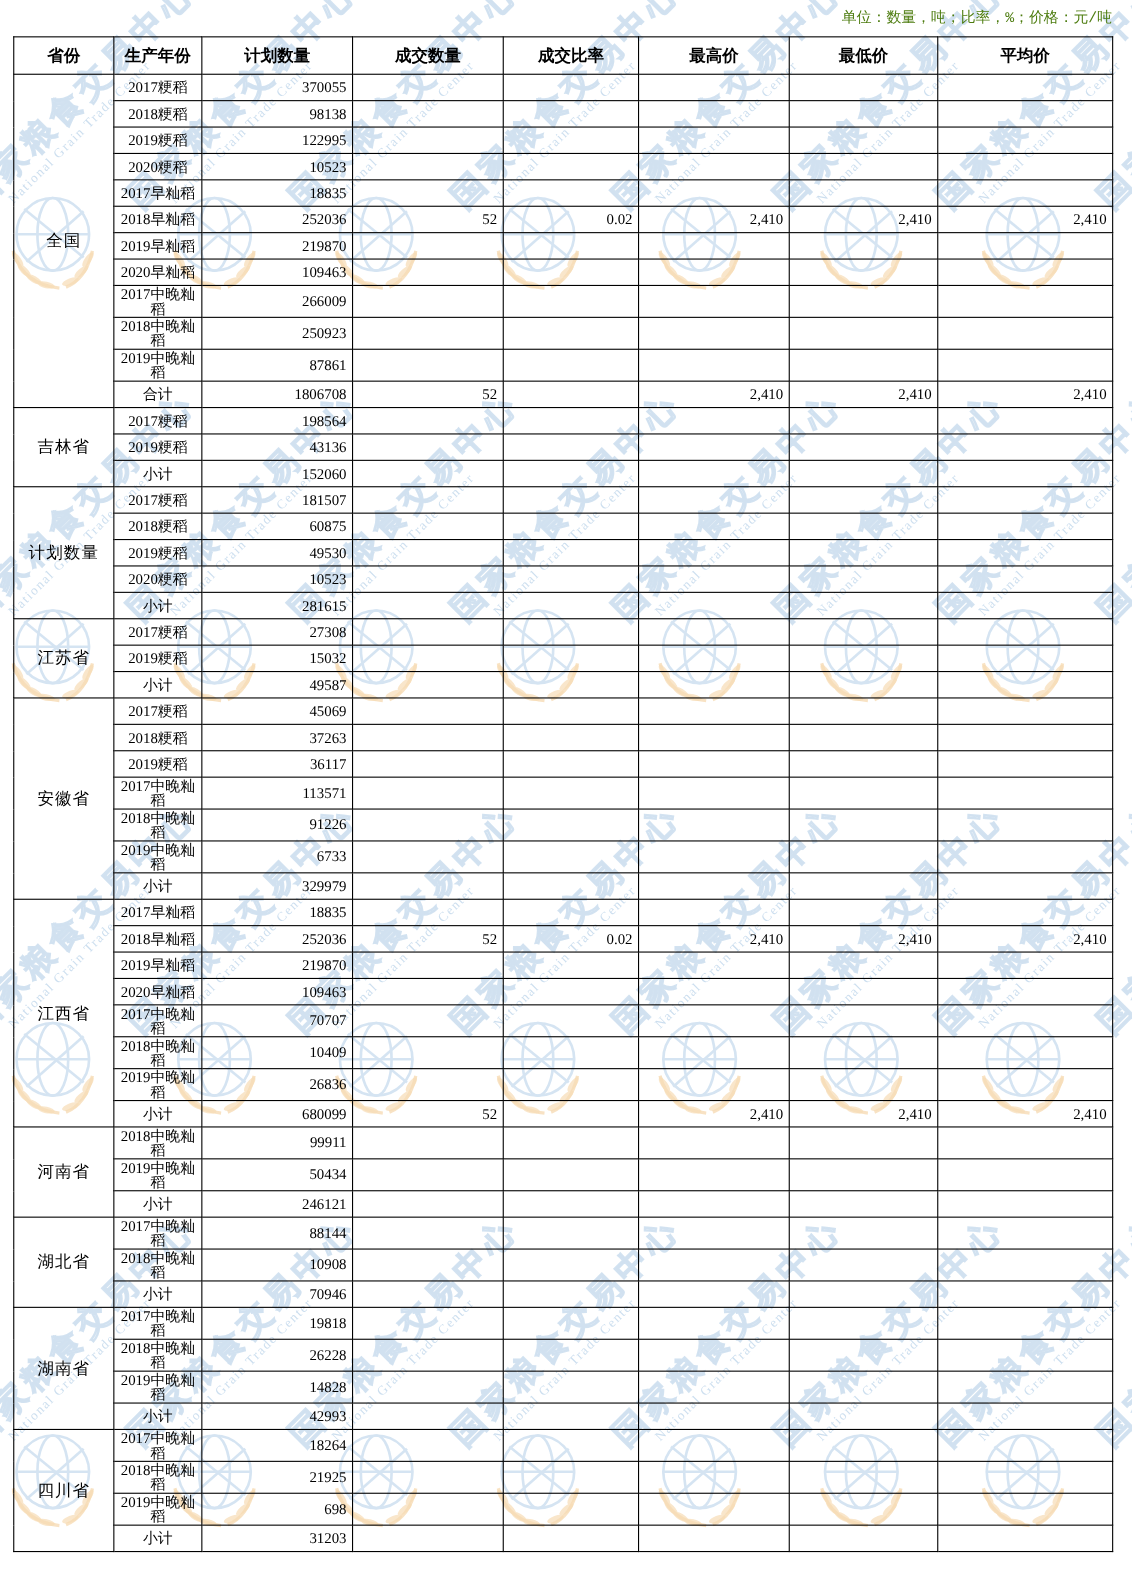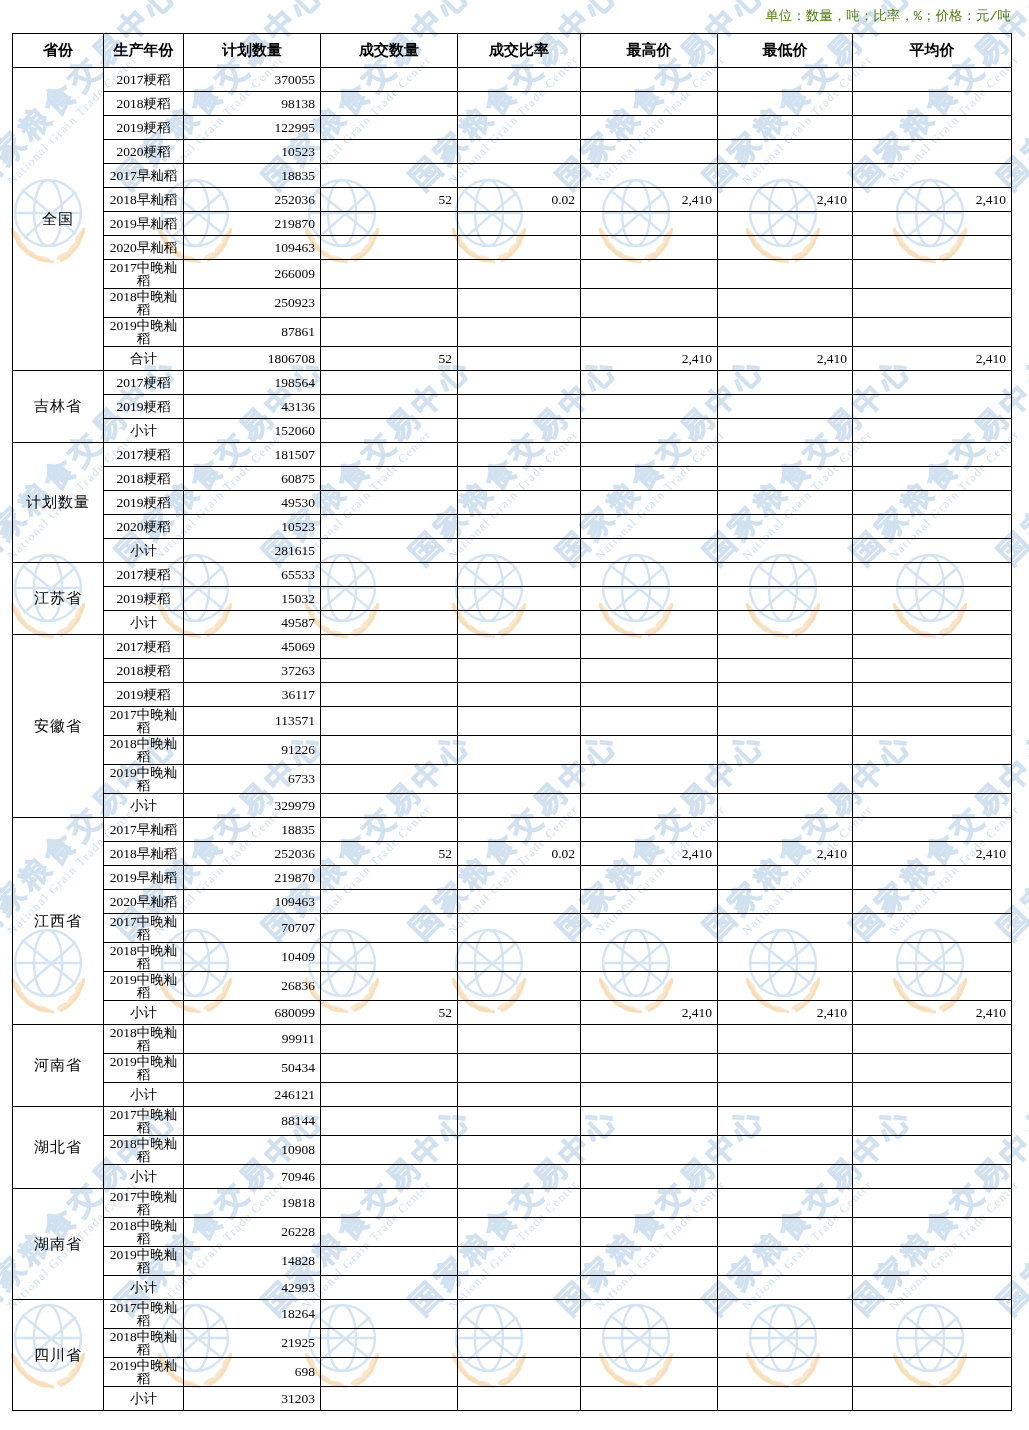--- a/index.html
+++ b/index.html
@@ -1051,21 +1051,21 @@
           <td class="num">281615</td>
           <td class="num"></td>
           <td class="num"></td>
           <td class="num"></td>
           <td class="num"></td>
           <td class="num"></td>
         </tr>
         <tr>
           <td class="province" rowspan="3">江苏省</td>
           <td class="label">2017粳稻</td>
-          <td class="num">65533</td>
+          <td class="num">27308</td>
           <td class="num"></td>
           <td class="num"></td>
           <td class="num"></td>
           <td class="num"></td>
           <td class="num"></td>
         </tr>
         <tr>
           <td class="label">2019粳稻</td>
           <td class="num">15032</td>
           <td class="num"></td>

